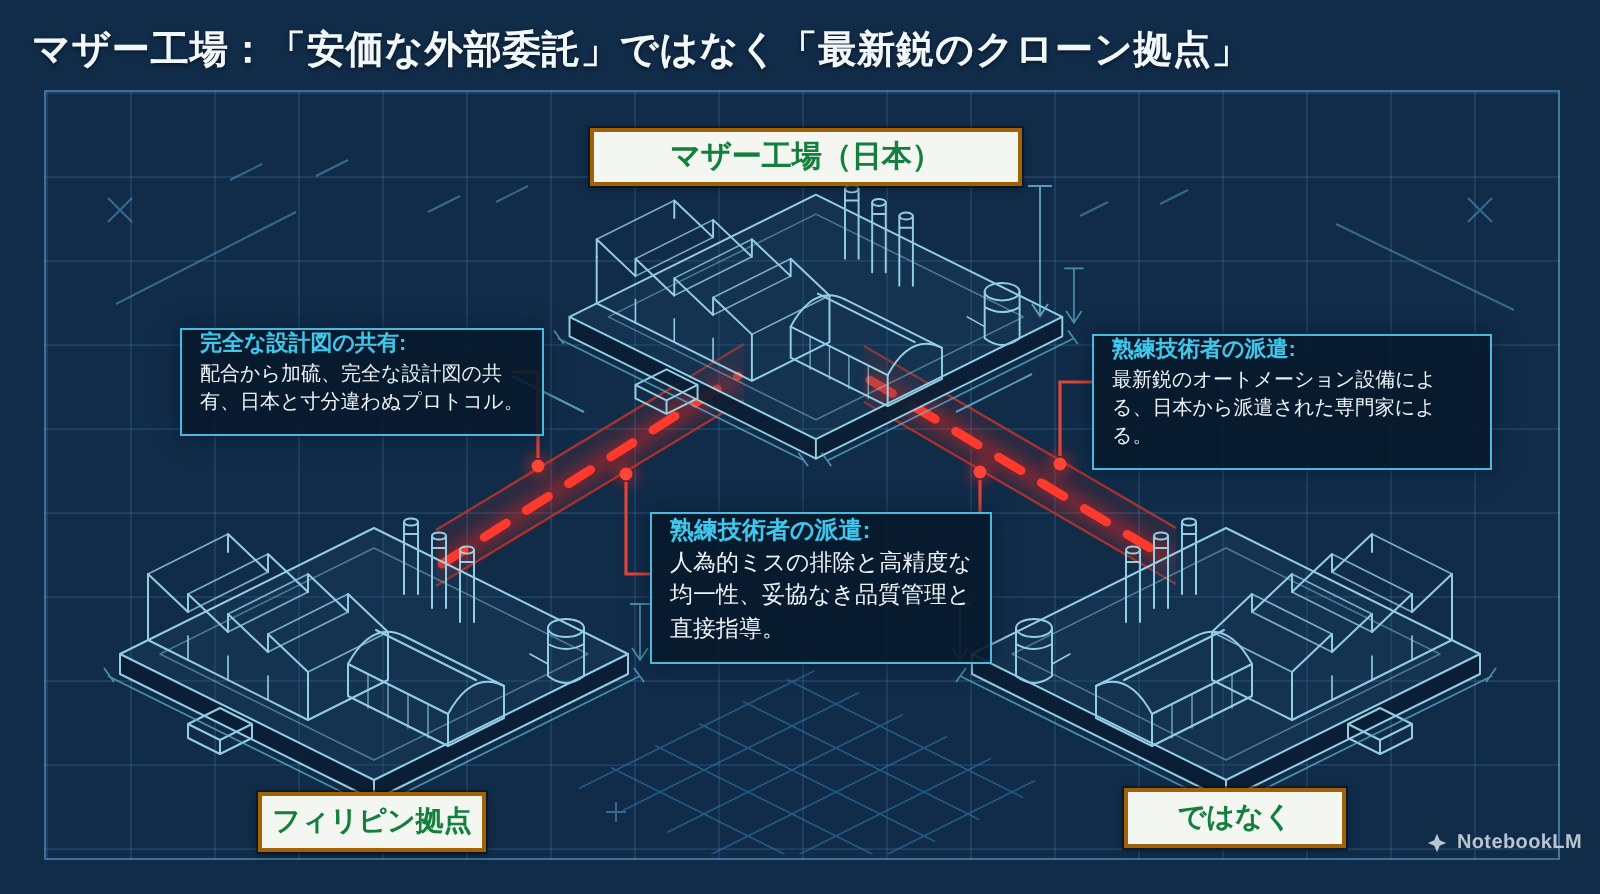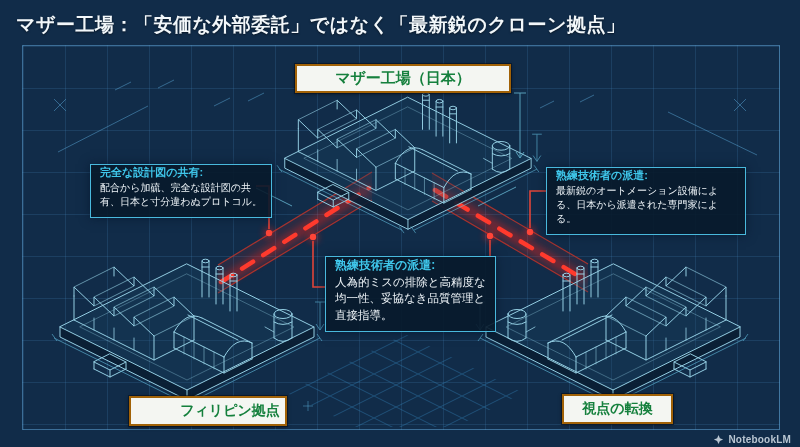--- a/index.html
+++ b/index.html
@@ -23,39 +23,39 @@
     text-shadow:0 1px 2px rgba(0,0,0,.5);
   }
   .overlay{position:absolute;left:0;top:0;width:800px;height:447px;}
   .label-box{
     position:absolute;display:flex;align-items:center;justify-content:center;
     background:#f4f6f2;color:#15803d;font-weight:bold;
     border:2px solid #a16207;outline:1px solid rgba(5,15,30,.55);
     box-shadow:0 1px 4px rgba(0,0,0,.45);
   }
   .label-mother{left:295px;top:64px;width:212px;height:25px;font-size:15px;}
-  .label-ph{left:129px;top:396px;width:110px;height:26px;font-size:14px;padding-left:44px;}
+  .label-ph{left:129px;top:396px;width:110px;height:26px;font-size:14px;}
   .label-cn{left:562px;top:394px;width:107px;height:26px;font-size:14px;}
   .callout{
     position:absolute;
     background:rgba(8,25,43,.90);
     border:1.5px solid #49b9dd;
     box-shadow:0 0 10px rgba(0,20,40,.6);
     padding:0 9px 8px 9px;line-height:1.42;
     color:#eef4f8;
   }
   .callout .c-title{color:#3fc6ea;font-weight:bold;}
   .callout-left{left:90px;top:164px;width:162px;font-size:10px;}
   .callout-left .c-title{font-size:11px;}
   .callout-right{left:546px;top:167px;width:180px;font-size:10px;}
   .callout-right .c-title{font-size:11px;}
   .callout-center{left:325px;top:256px;width:151px;font-size:11.5px;}
   .callout-center .c-title{font-size:12px;}
   .watermark{
-    position:absolute;right:9px;bottom:2px;display:flex;align-items:center;gap:4px;
+    position:absolute;right:9px;bottom:20px;display:flex;align-items:center;gap:4px;
     color:#b9c6d2;font-size:10px;font-weight:bold;letter-spacing:.2px;
   }
 </style>
 </head>
 <body>
 
 <div class="stage">
 
   <div class="frame"></div>
 
@@ -160,21 +160,21 @@
 
   <div class="title">マザー工場：「安価な外部委託」ではなく「最新鋭のクローン拠点」</div>
 
   <div class="label-box label-mother">
     <span>マザー工場（日本）</span>
   </div>
   <div class="label-box label-ph">
     <span>フィリピン拠点</span>
   </div>
   <div class="label-box label-cn">
-    <span>視点の転換</span>
+    <span>ではなく</span>
   </div>
 
   <div class="callout callout-left">
     <div class="c-title">完全な設計図の共有:</div>
     <div class="c-body">配合から加硫、完全な設計図の共有、日本と寸分違わぬプロトコル。</div>
   </div>
 
   <div class="callout callout-right">
     <div class="c-title">熟練技術者の派遣:</div>
     <div class="c-body">最新鋭のオートメーション設備による、日本から派遣された専門家による。</div>

